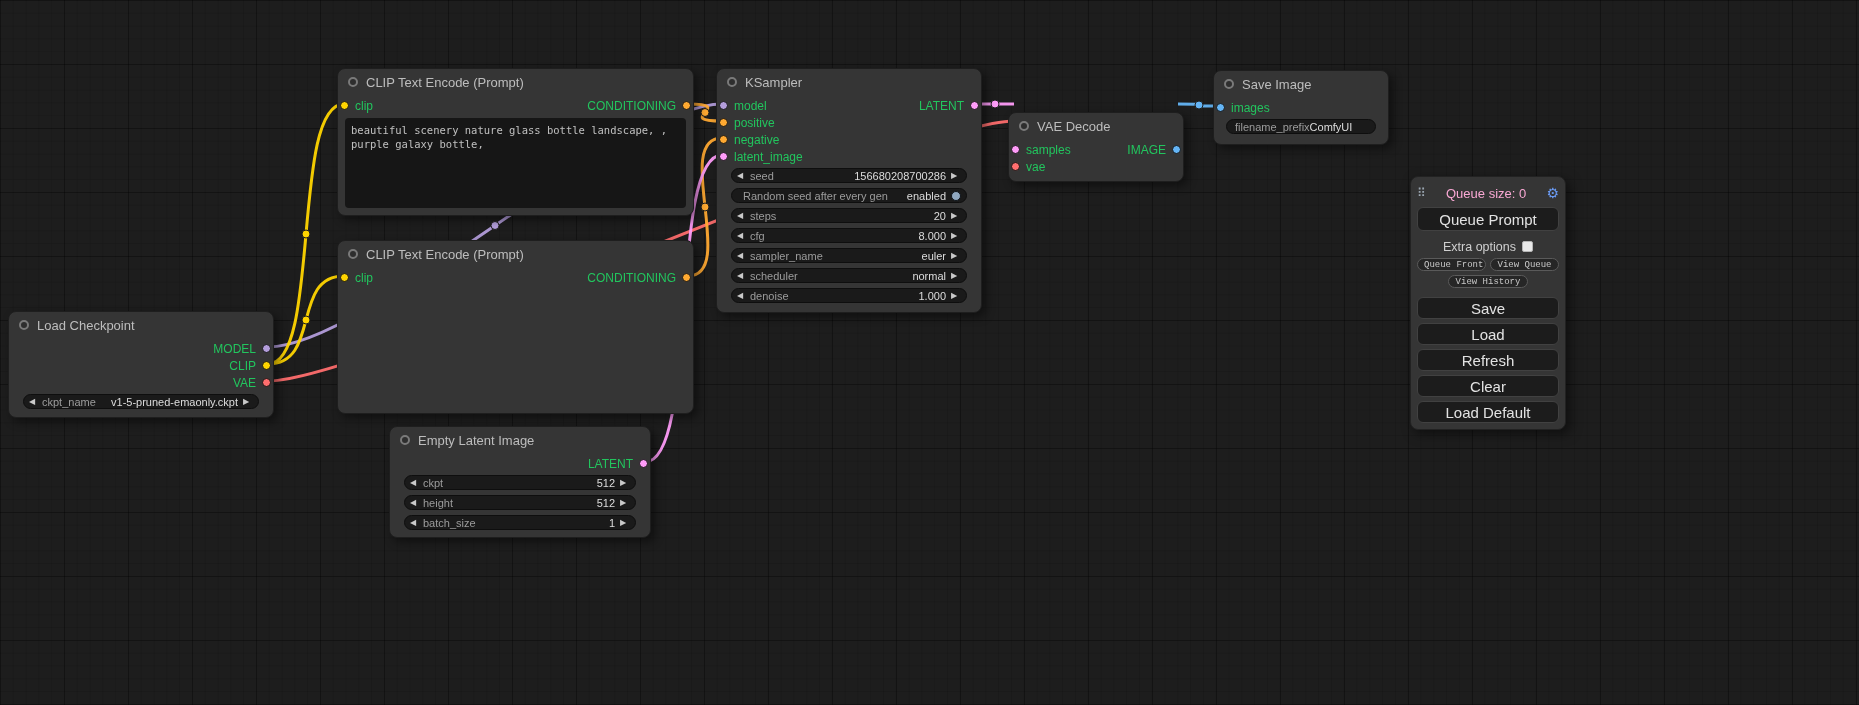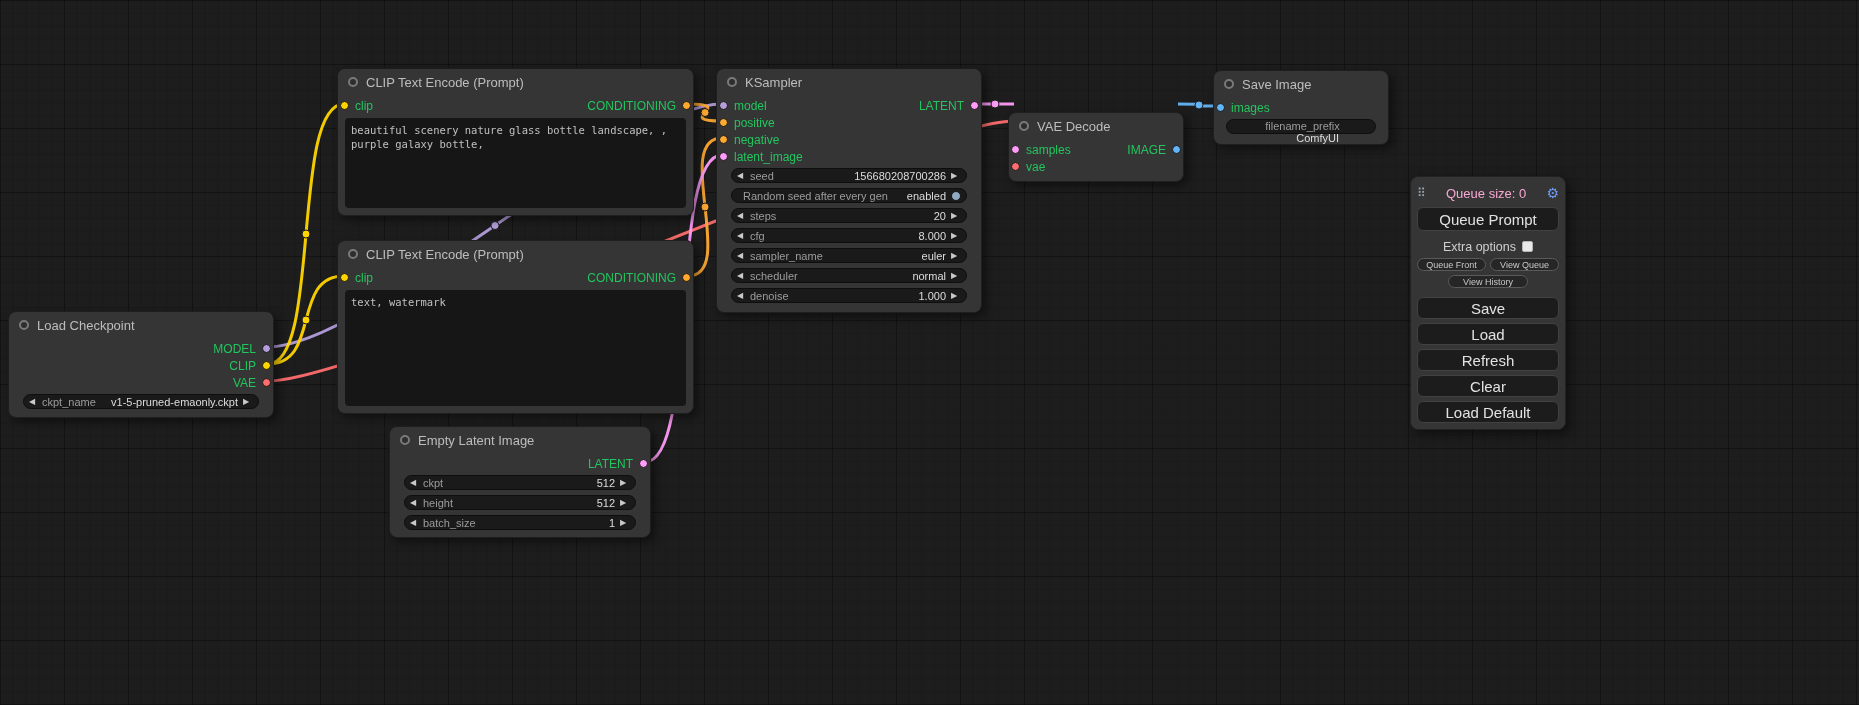--- a/index.html
+++ b/index.html
@@ -58,21 +58,21 @@
     border-radius:8px;
     display:flex;align-items:center;
     font-size:11px;padding:0 5px;box-sizing:border-box;
     color:#9c9c9c;
   }
   .widget .arrow{font-size:8px;color:#c9c9c9;width:10px;flex:0 0 auto;line-height:1;}
   .widget .w-label{margin-left:3px;white-space:nowrap;color:#9c9c9c;}
   .widget .w-value{margin-left:auto;padding-right:5px;color:#dcdcdc;white-space:nowrap;}
   .widget.toggle .w-label{margin-left:6px;}
   .widget .knob{width:10px;height:10px;border-radius:50%;flex:0 0 auto;border:1px solid #10151b;box-sizing:border-box;}
-  .widget.text-widget{margin:3px 12px 2px 12px;flex-direction:column;}
+  .widget.text-widget{margin:3px 12px 2px 12px;}
   .widget.text-widget .w-value{margin-right:26px;}
   .prompt-text{
     flex:1;margin:4px 7px 7px 7px;
     background:#161616;border-radius:4px;
     padding:5px 6px;
     font-family:"DejaVu Sans Mono", monospace;
     font-size:10.5px;line-height:1.35;color:#c0c0c0;
     overflow:hidden;white-space:pre-wrap;word-break:break-word;
   }
   
@@ -109,21 +109,21 @@
     margin-top:8px;height:15px;
     display:flex;align-items:center;justify-content:center;gap:6px;
     font-size:12.5px;color:#d0d0d0;
   }
   .checkbox{width:11px;height:11px;background:#e9e9e9;border:1px solid #b5b5b5;border-radius:2px;box-sizing:border-box;cursor:pointer;}
   .pill-row{margin-top:4px;display:flex;gap:4px;}
   .pill{
     flex:1;height:13px;font-size:9px;line-height:11px;
     background:#262626;border:1px solid #5a5a5a;border-radius:7px;
     color:#c8c8c8;text-align:center;cursor:pointer;box-sizing:border-box;
-    white-space:nowrap;overflow:hidden;
+    white-space:nowrap;overflow:hidden;font-family:Liberation Mono, monospace;
   }
   .pill-history{display:block;width:80px;margin:4px auto 0 auto;flex:none;}
 </style>
 </head>
 <body>
 
 <svg id="wires" width="1859" height="705">
     <path d="M 268 347 C 368 347, 622 104, 722 104" stroke="#B39DDB" stroke-width="3" fill="none" opacity="0.95"></path>
     <circle cx="495" cy="225.5" r="4" fill="#B39DDB" stroke="#1d1d1d" stroke-width="1"></circle>
     <path d="M 268 364 C 321.2 364, 290.8 104, 344 104" stroke="#FFD500" stroke-width="3" fill="none" opacity="0.95"></path>
@@ -207,21 +207,20 @@
       <span class="slot-in">
         <span class="dot" style="background: rgb(255, 213, 0);"></span>
         <span>clip</span>
       </span>
       <span class="slot-out">
         <span>CONDITIONING</span>
         <span class="dot" style="background: rgb(255, 169, 49);"></span>
       </span>
     </div>
   </div>
-  <div class="prompt-text">text, watermark</div>
 </div>
 
 <div class="node" id="n-empty-latent">
   <div class="node-title">
     <span class="collapse-dot"></span>
     <span>Empty Latent Image</span>
   </div>
   <div class="slots">
     <div class="slot-row">
       <span class="slot-out">

